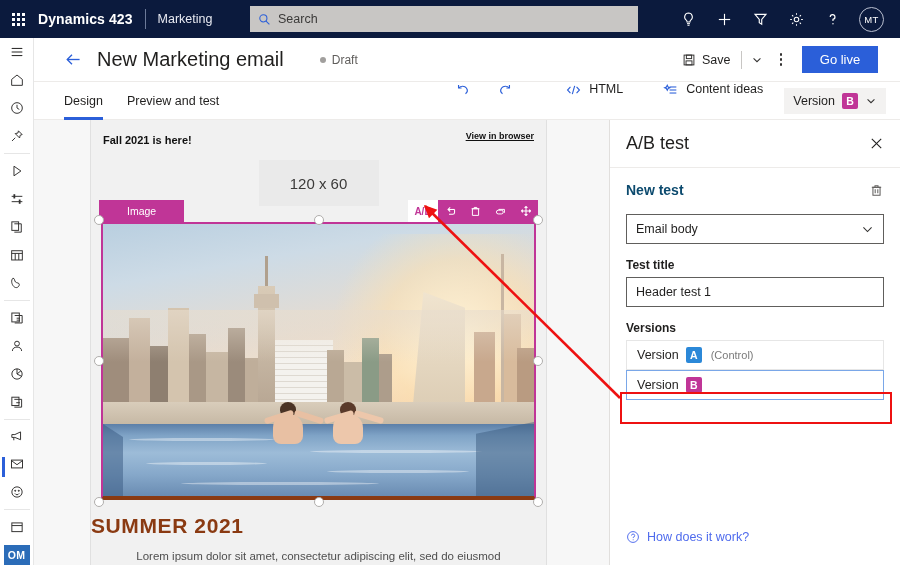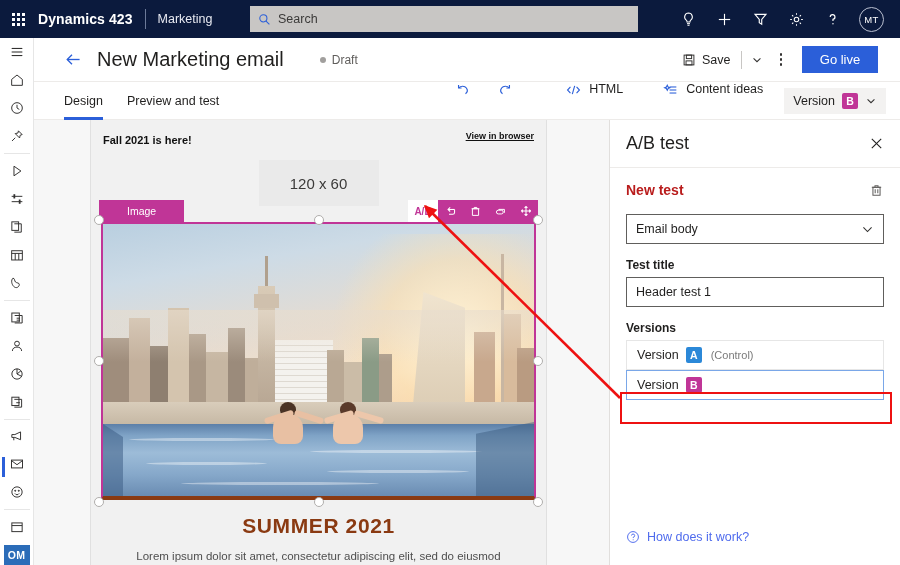--- a/index.html
+++ b/index.html
@@ -148,21 +148,21 @@
   .pool .ripple { position:absolute; left:0; right:0; height:3px; background:rgba(255,255,255,.40); border-radius:50%; }
   .pool-edge-l { position:absolute; left:0; top:200px; width:20px; bottom:0; background:#3e5f86; opacity:.55;
     clip-path:polygon(0 0,100% 18%,100% 100%,0 100%); }
   .pool-edge-r { position:absolute; right:0; top:198px; width:58px; bottom:0; background:#3b5b80; opacity:.5;
     clip-path:polygon(0 16%,100% 0,100% 100%,0 100%); }
   .person { position:absolute; bottom:52px; }
   .person .head { width:16px; height:15px; border-radius:50% 50% 45% 45%; background:#4a3325; }
   .person .body { width:30px; height:30px; margin-left:-7px; margin-top:-3px;
     border-radius:14px 14px 8px 8px; background:#e8c0a3; }
   .person .arm { position:absolute; top:12px; width:30px; height:6px; border-radius:4px; background:#e8c0a3; }
-  .hero-caption { text-align:center; padding:14px 0 0 0; }
+  .hero-caption { text-align:left; padding:14px 0 0 0; }
   .hero-caption h2 { font-size:21px; color:#8a3a12; letter-spacing:.6px; font-weight:bold; }
   .hero-body { text-align:center; font-size:11.5px; color:#4f4f4f; line-height:1.5; padding:10px 44px 0 44px; }
 
   
   .sel-label {
     position:absolute; left:-2px; top:-22px; height:22px; background:#c03597; color:#fff;
     font-size:10.5px; display:flex; align-items:center; padding:0 28px; cursor:pointer;
   }
   .sel-toolbar {
     position:absolute; right:-2px; top:-22px; height:22px; background:#c03597;
@@ -184,21 +184,21 @@
   
   .panel { position:absolute; left:610px; top:120px; width:290px; height:445px; background:#fff; }
   .panel-head {
     height:48px; display:flex; align-items:center; justify-content:space-between;
     padding:0 16px 0 16px; border-bottom:1px solid #edebe9;
   }
   .panel-head h3 { font-size:18px; font-weight:400; color:#201f1e; }
   .panel-close { cursor:pointer; color:#201f1e; display:flex; }
   .panel-body { padding:14px 16px 0 16px; }
   .row-title { display:flex; align-items:center; justify-content:space-between; margin-bottom:16px; }
-  .row-title h4 { font-size:14px; color:#b91c1c; font-weight:bold; }
+  .row-title h4 { font-size:14px; color:#0c4a6e; font-weight:bold; }
   .field-label { font-size:12px; color:#201f1e; font-weight:bold; margin-bottom:5px; }
   .select, .textinput {
     width:258px; height:30px; border:1px solid #605e5c; background:#fff;
     display:flex; align-items:center; padding:0 9px; font-size:12.5px; color:#201f1e;
     margin-bottom:14px; cursor:text;
   }
   .select { justify-content:space-between; cursor:pointer; }
   .versions-list { margin-top:1px; }
   .ver-row {
     width:258px; height:30px; border:1px solid #e6e6e6; background:#fff;

